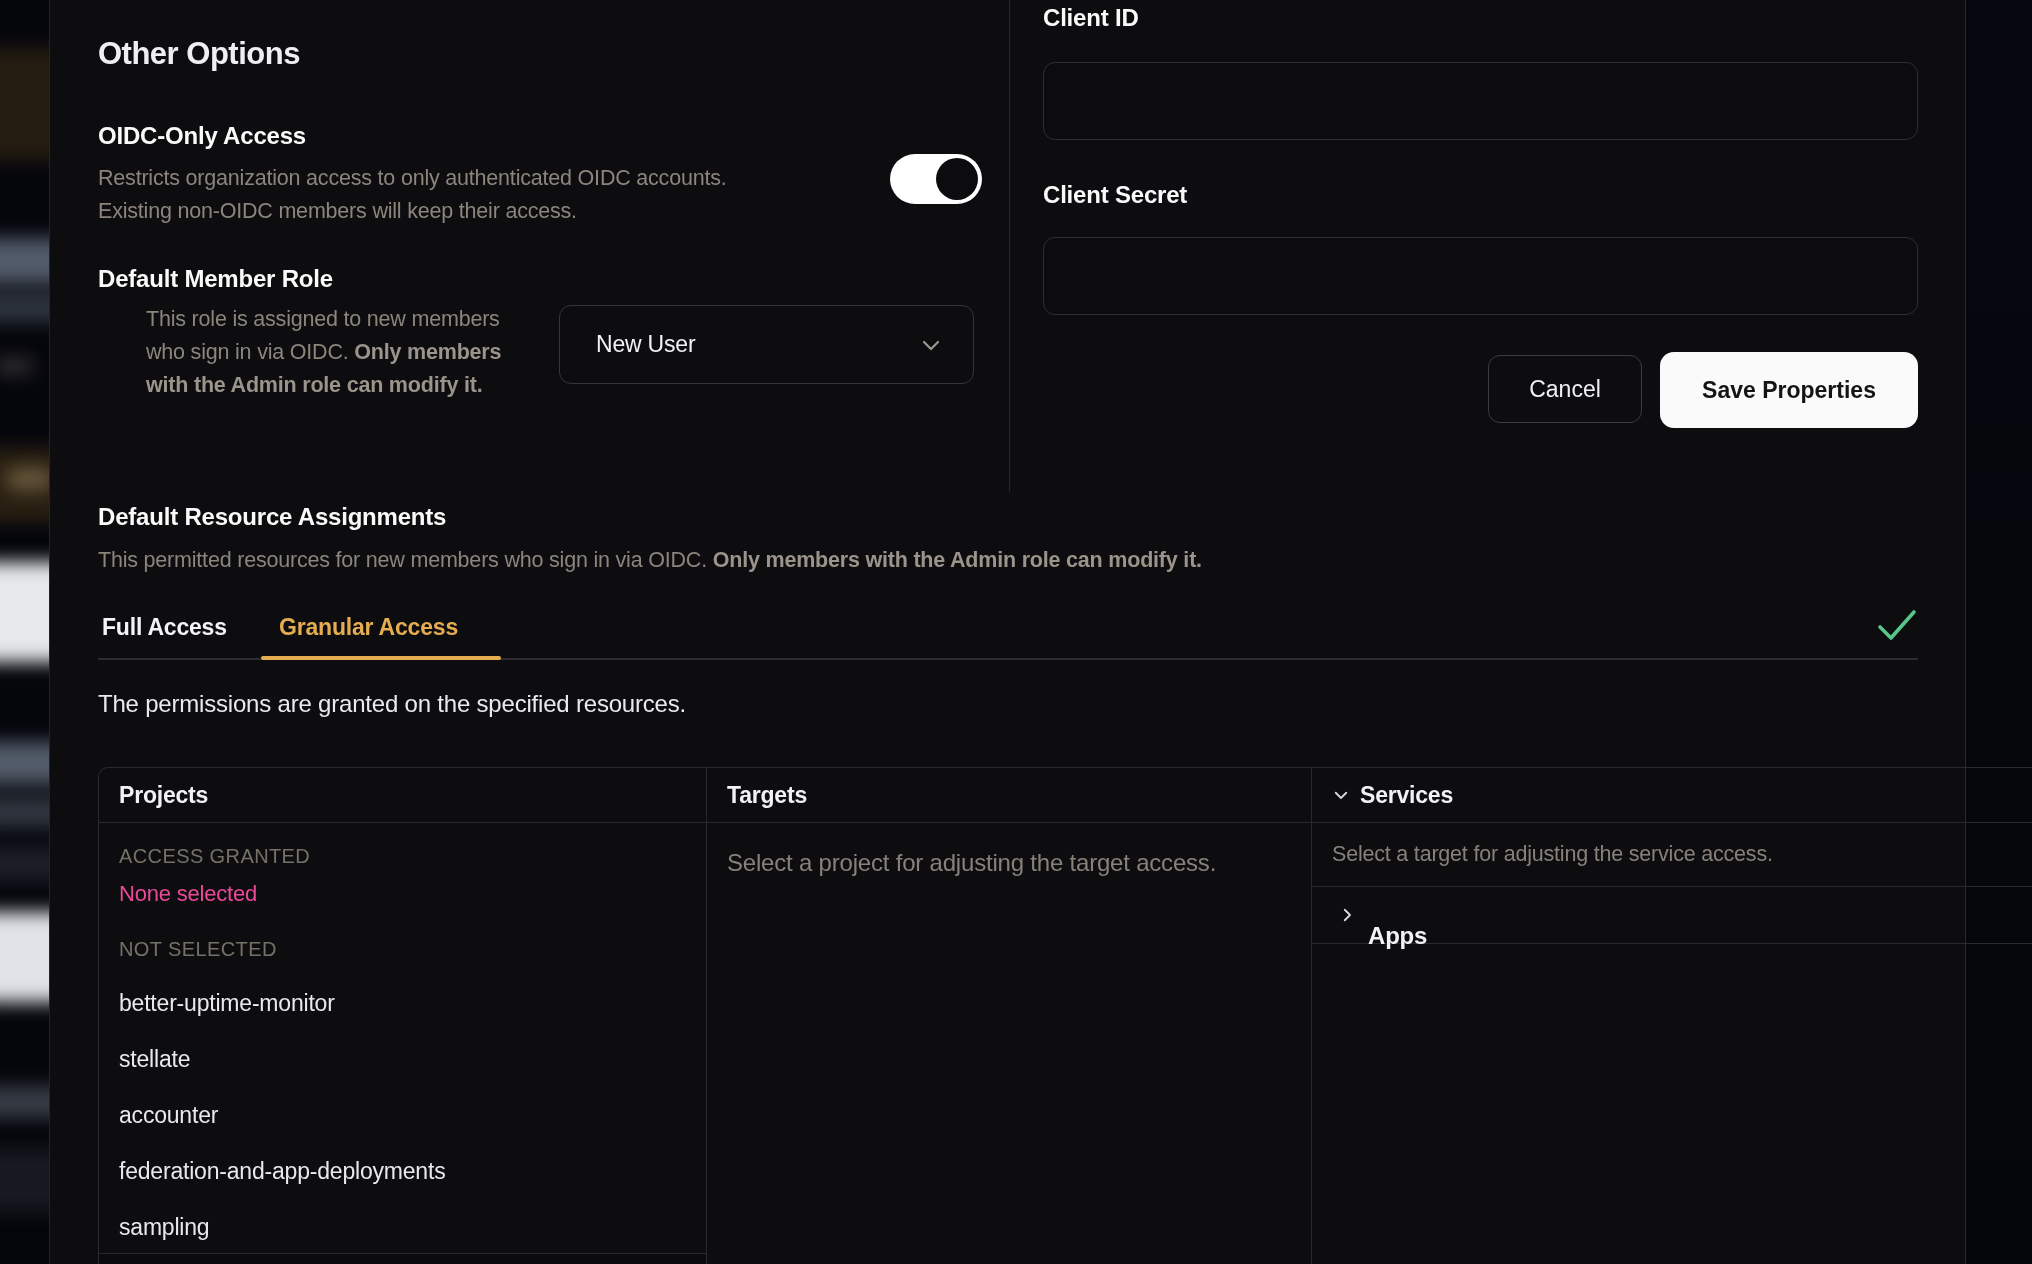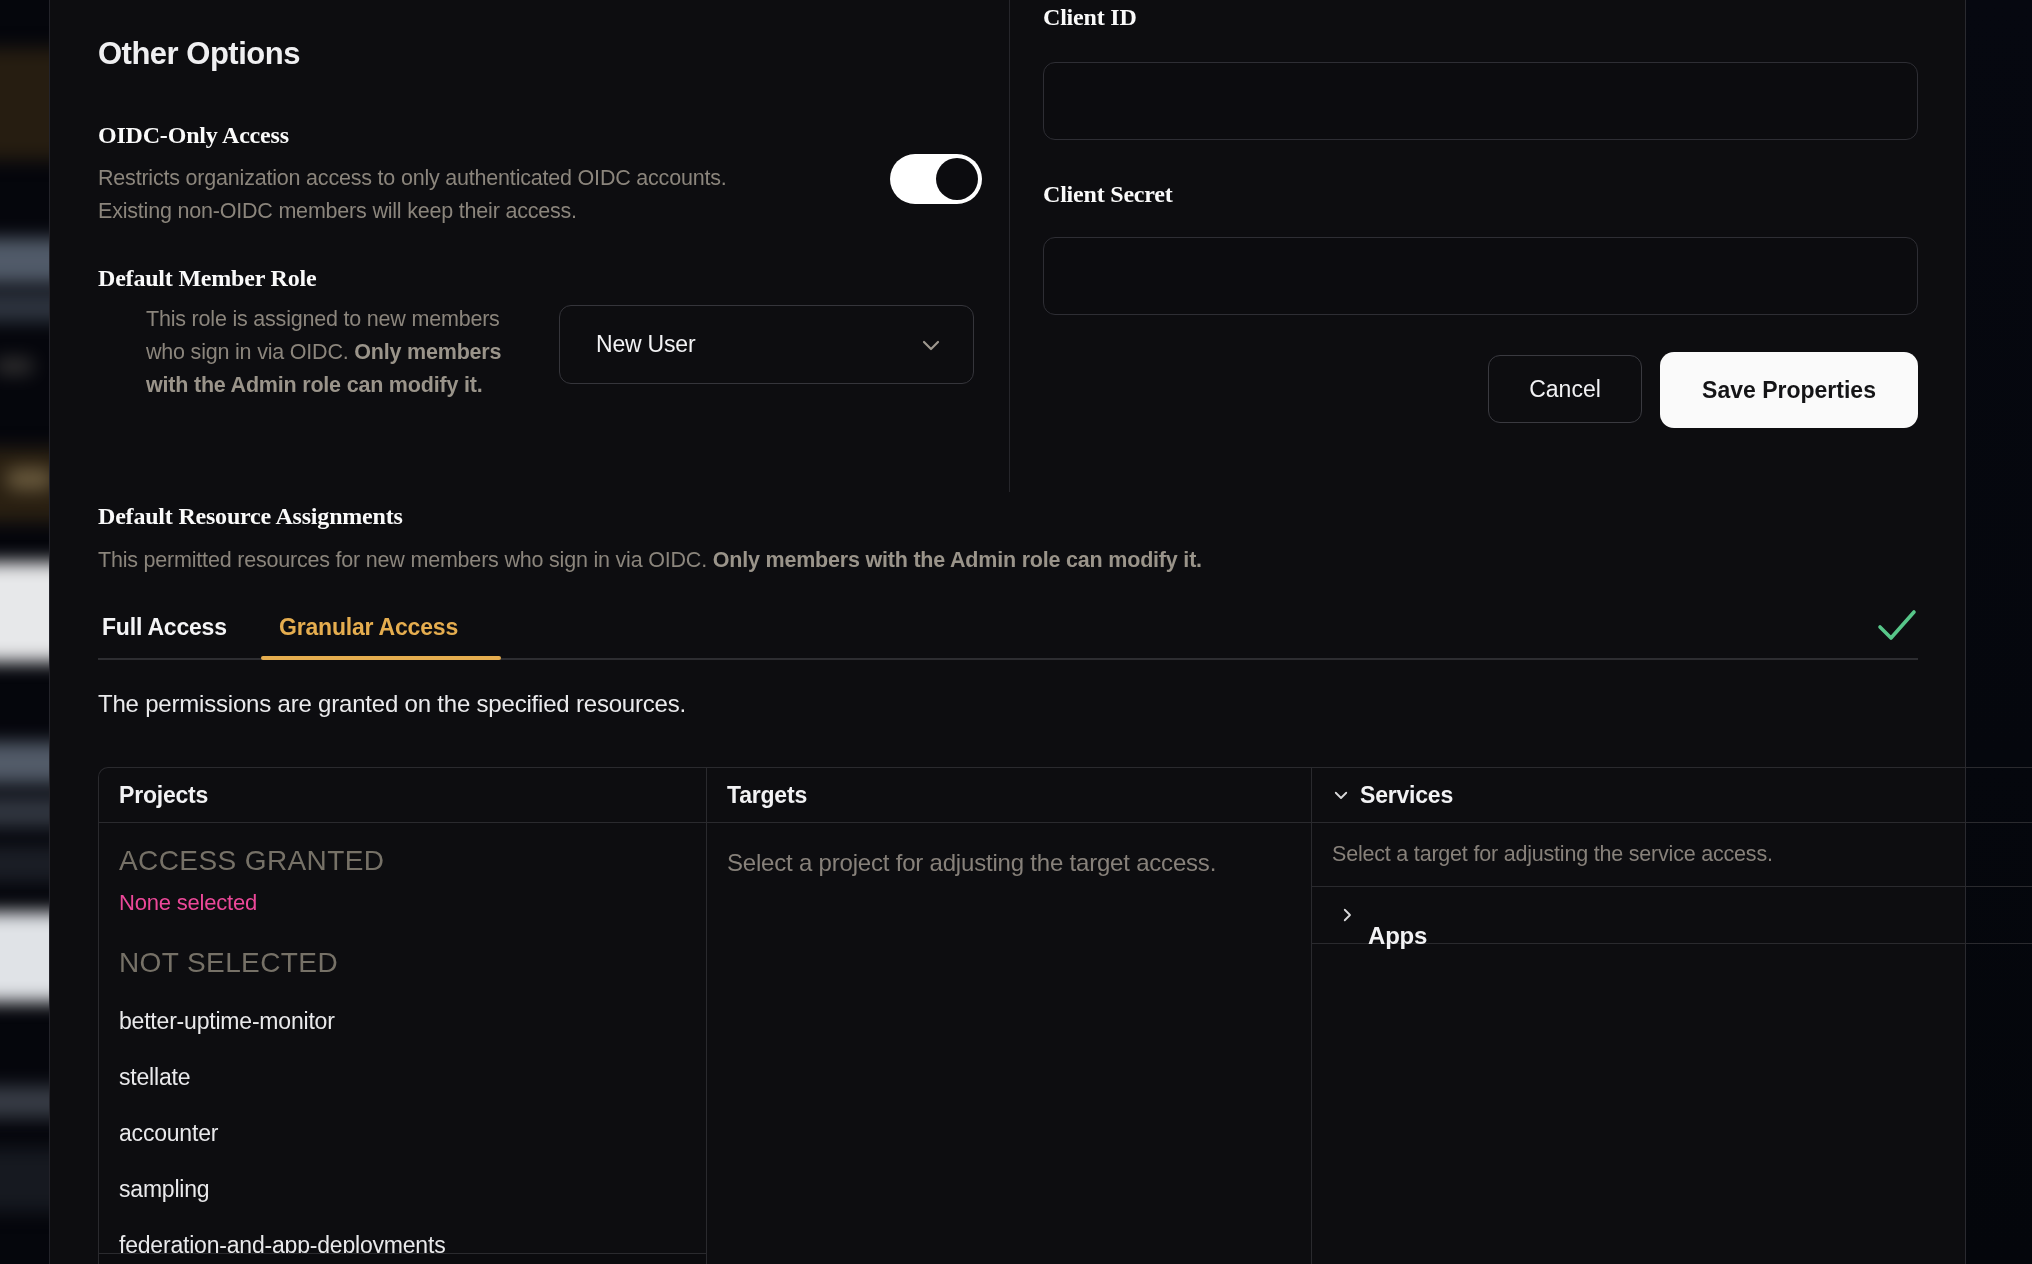--- a/index.html
+++ b/index.html
@@ -23,21 +23,21 @@
   .bb9{top:846px;height:36px;background:#1b1e26;}
   .bb10{top:912px;height:90px;background:#e0e3e7;}
   .bb11{top:1086px;height:32px;background:#828c9b;opacity:.4;}
   .bb12{top:1148px;height:64px;background:#161920;}
   .backdrop-right{position:absolute;left:1966px;top:0;width:66px;height:1264px;
     background:linear-gradient(180deg,#060810 0%,#05070d 60%,#04060b 100%);}
   
   .panel{position:absolute;left:49px;top:0;width:1917px;height:1264px;background:#0d0d10;border-left:1px solid #23232a;border-right:1px solid #2a2a30;box-sizing:border-box;}
   .abs{position:absolute;}
   h1.section-title{margin:0;font-size:31px;font-weight:700;color:#efeff1;letter-spacing:-0.5px;}
-  .field-label{font-size:24px;font-weight:600;color:#fafafa;letter-spacing:-0.2px;font-family:Liberation Serif, serif;}
+  .field-label{font-size:24px;font-weight:600;color:#fafafa;letter-spacing:-0.2px;}
   .muted{color:#8b857c;font-size:21.5px;line-height:33px;font-weight:400;}
   .muted b{color:#9a948a;font-weight:700;}
   
   .toggle{left:840px;top:154px;width:92px;height:50px;border-radius:25px;background:#ffffff;cursor:pointer;}
   .toggle .knob{position:absolute;right:4px;top:4px;width:42px;height:42px;border-radius:50%;background:#0c0c0f;}
   
   .dropdown{left:509px;top:305px;width:415px;height:79px;border:1px solid #35353b;border-radius:12px;
     display:flex;align-items:center;justify-content:space-between;padding:0 30px 0 36px;box-sizing:border-box;cursor:pointer;background:#0d0d10;}
   .dropdown .val{font-size:23px;font-weight:500;color:#f2f2f4;}
   
@@ -54,21 +54,21 @@
   .tab-active{color:#e5ad4f;font-weight:600;}
   .tab-underline-full{left:48px;top:658px;width:1820px;height:2px;background:#2d2d31;}
   .tab-underline-active{left:211px;top:656px;width:240px;height:4px;background:#e5ad4f;border-radius:2px;}
   
   .access-table{left:48px;top:767px;width:1980px;height:497px;border:1px solid #2a2a2e;border-bottom:none;
     border-radius:10px 10px 0 0;box-sizing:border-box;display:grid;grid-template-columns:608px 605px 1fr;grid-template-rows:55px 1fr;overflow:hidden;}
   .th{display:flex;align-items:center;padding-left:20px;font-size:23px;font-weight:700;color:#f2f2f4;
     border-bottom:1px solid #2a2a2e;box-sizing:border-box;gap:10px;}
   .col-border{border-right:1px solid #2a2a2e;}
   .tbody{position:relative;box-sizing:border-box;}
-  .cap{font-size:28px;color:#767167;letter-spacing:.4px;font-weight:400;}
+  .cap{font-size:20px;color:#767167;letter-spacing:.4px;font-weight:400;}
   .proj-pad{padding-left:20px;}
   .none-sel{font-size:22px;color:#ec4899;}
   .project-item{height:56px;line-height:56px;font-size:23px;color:#e9e9eb;cursor:pointer;}
   .col1-cut-line{position:absolute;left:0;right:0;top:430px;height:1px;background:#2a2a2e;}
   .col1-cut-area{position:absolute;left:0;right:0;top:431px;bottom:0;background:#0b0b0e;}
   .placeholder-text{font-size:24px;color:#87817a;font-weight:400;}
   .svc-row1{height:64px;display:flex;align-items:center;padding-left:20px;border-bottom:1px solid #2a2a2e;box-sizing:border-box;}
   .svc-row1 .placeholder-text{font-size:21.5px;}
   .svc-row2{height:57px;display:flex;align-items:center;gap:12px;padding-left:26px;border-bottom:1px solid #2a2a2e;box-sizing:border-box;cursor:pointer;}
   .svc-row2 .lbl{font-size:24px;font-weight:700;color:#f2f2f4;margin-top:41px;}
@@ -169,22 +169,22 @@
     </div>
 
     <div class="tbody col-border proj-pad">
       <div class="cap" style="margin-top:22px;">ACCESS GRANTED</div>
       <div class="none-sel" style="margin-top:13px;">None selected</div>
       <div class="cap" style="margin-top:31px;">NOT SELECTED</div>
       <div style="margin-top:14px;">
         <div class="project-item">better-uptime-monitor</div>
         <div class="project-item">stellate</div>
         <div class="project-item">accounter</div>
+        <div class="project-item">federation-and-app-deployments</div>
         <div class="project-item">sampling</div>
-        <div class="project-item">federation-and-app-deployments</div>
       </div>
       <div class="col1-cut-line"></div>
       <div class="col1-cut-area"></div>
     </div>
 
     <div class="tbody col-border">
       <div class="placeholder-text" style="padding:26px 0 0 20px;">Select a project for adjusting the target access.</div>
     </div>
 
     <div class="tbody">

